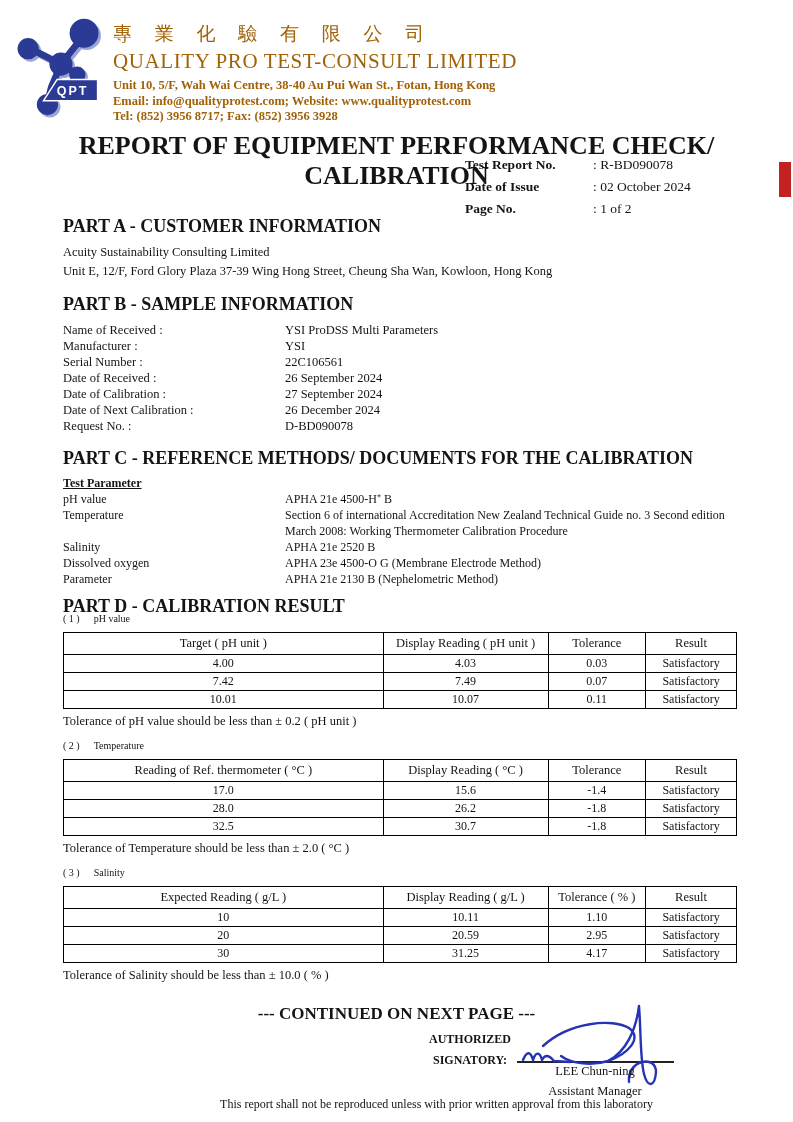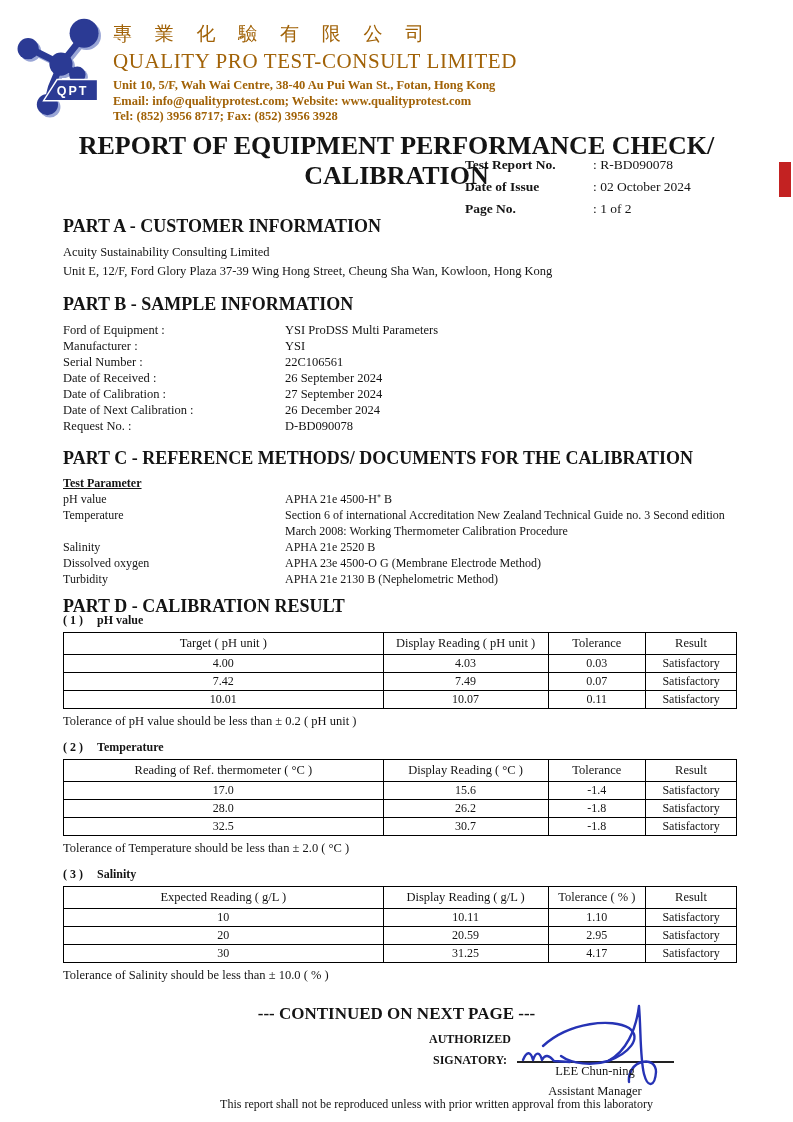--- a/index.html
+++ b/index.html
@@ -30,21 +30,21 @@
   .pb-row { display:flex; font-size:12.5px; line-height:16px; }
   .pb-label { width:222px; flex:none; }
   
   .pc-rows { margin-top:6px; }
   .pc-row { display:flex; font-size:12px; line-height:16px; }
   .pc-param { width:222px; flex:none; }
   .pc-method { width:448px; }
   .pc-head { font-weight:bold; text-decoration:underline; }
   
   .pd-section { position:absolute; left:63px; width:676px; }
-  .pd-subtitle { font-size:12px; font-weight:bold; height:16px; }
+  .pd-subtitle { font-size:10px; font-weight:normal; height:16px; }
   .pd-name { margin-left:14px; }
   table.cal { border-collapse:collapse; width:674px; margin-top:3px; table-layout:fixed; }
   table.cal th, table.cal td {
     border:1.5px solid #000; text-align:center; vertical-align:middle; padding:0;
   }
   table.cal th { font-size:12.5px; font-weight:normal; height:21px; }
   table.cal td { font-size:12px; height:17px; }
   .pd-note { font-size:12.5px; margin-top:5px; }
   
   .continued { position:absolute; left:0; top:1004px; width:100%; text-align:center;
@@ -125,21 +125,21 @@
   <div class="abs" style="left:63px; top:216px; width:676px;">
     <div class="sec-heading">PART A - CUSTOMER INFORMATION</div>
     <div class="body-text" style="margin-top:6px;">Acuity Sustainability Consulting Limited</div>
     <div class="body-text">Unit E, 12/F, Ford Glory Plaza 37-39 Wing Hong Street, Cheung Sha Wan, Kowloon, Hong Kong</div>
   </div>
 
   <div class="abs" style="left:63px; top:294px; width:676px;">
     <div class="sec-heading">PART B - SAMPLE INFORMATION</div>
     <div class="pb-rows">
       <div class="pb-row">
-        <span class="pb-label">Ford of Equipment :</span>
+        <span class="pb-label">Name of Received :</span>
         <span>YSI ProDSS Multi Parameters</span>
       </div>
       <div class="pb-row">
         <span class="pb-label">Manufacturer :</span>
         <span>YSI</span>
       </div>
       <div class="pb-row">
         <span class="pb-label">Serial Number :</span>
         <span>22C106561</span>
       </div>
@@ -178,21 +178,21 @@
       </div>
       <div class="pc-row">
         <span class="pc-param">Salinity</span>
         <span class="pc-method">APHA 21e 2520 B</span>
       </div>
       <div class="pc-row">
         <span class="pc-param">Dissolved oxygen</span>
         <span class="pc-method">APHA 23e 4500-O G (Membrane Electrode Method)</span>
       </div>
       <div class="pc-row">
-        <span class="pc-param">Turbidity</span>
+        <span class="pc-param">Parameter</span>
         <span class="pc-method">APHA 21e 2130 B (Nephelometric Method)</span>
       </div>
     </div>
   </div>
 
   <div class="abs sec-heading" style="left:63px; top:596px;">PART D - CALIBRATION RESULT</div>
 
   <div class="pd-section" style="top:613px;">
     <div class="pd-subtitle">
       <span>( 1 )</span><span class="pd-name">pH value</span>

